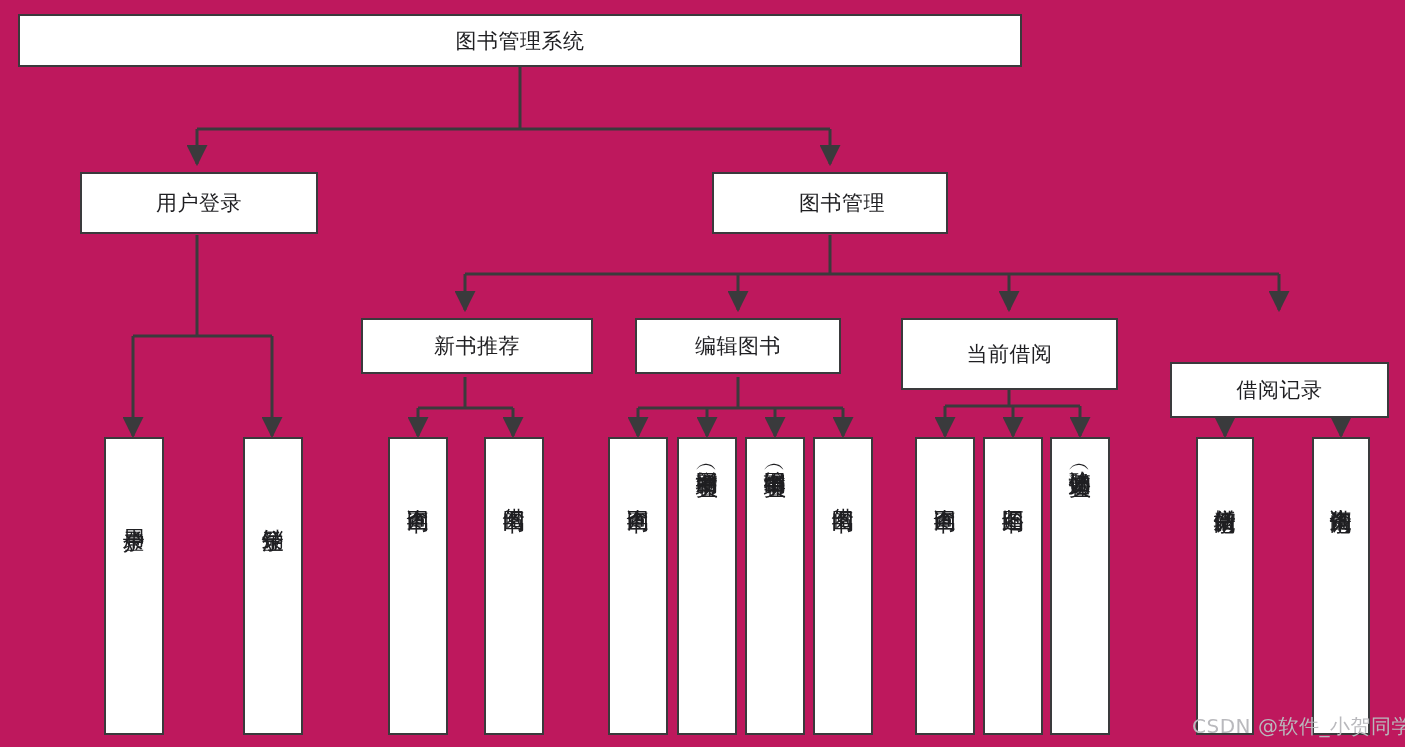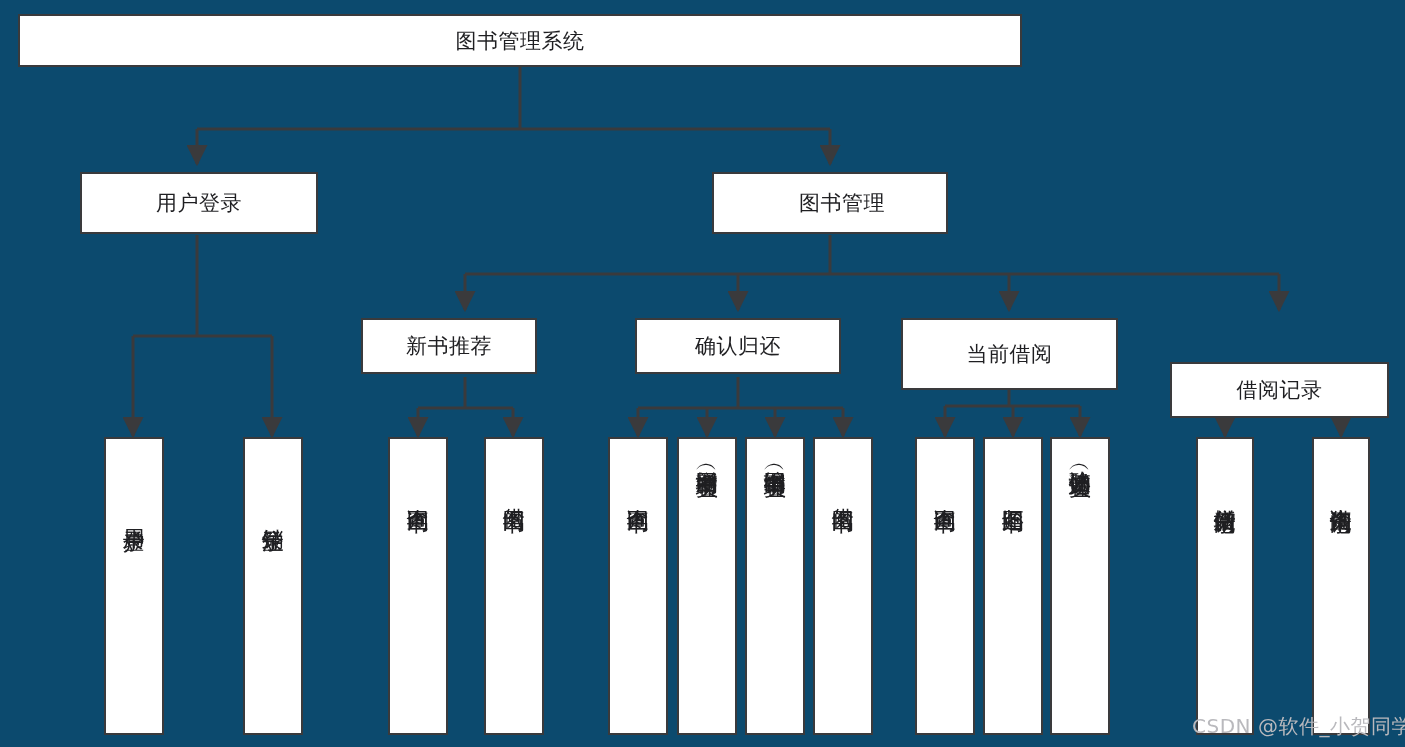--- a/index.html
+++ b/index.html
@@ -7,21 +7,21 @@
     padding: 0;
     background: #ffffff;
   }
   body {
     font-family: "DejaVu Sans", "Liberation Sans", sans-serif;
   }
   #canvas {
     position: relative;
     width: 1405px;
     height: 747px;
-    background: #0c4a6e;
+    background: #be185d;
     overflow: hidden;
   }
   svg#wires {
     position: absolute;
     left: 0;
     top: 0;
     width: 1405px;
     height: 747px;
     pointer-events: none;
   }
@@ -118,22 +118,22 @@
       <path d="M 1225 406 L 1225 436" marker-end="url(#arrow)"></path>
       <path d="M 1341 406 L 1341 436" marker-end="url(#arrow)"></path>
     </g>
   </svg>
 
   <div class="node horiz" style="left:18px; top:14px; width:1004px; height:53px;">图书管理系统</div>
 
   <div class="node horiz" style="left:80px; top:172px; width:238px; height:62px;">用户登录</div>
   <div class="node horiz" style="left:712px; top:172px; width:236px; height:62px;padding-left:24px;">图书管理</div>
 
-  <div class="node horiz" style="left:361px; top:318px; width:176px; height:56px;">新书推荐</div>
-  <div class="node horiz" style="left:635px; top:318px; width:206px; height:56px;">确认归还</div>
+  <div class="node horiz" style="left:361px; top:318px; width:232px; height:56px;">新书推荐</div>
+  <div class="node horiz" style="left:635px; top:318px; width:206px; height:56px;">编辑图书</div>
   <div class="node horiz" style="left:901px; top:318px; width:217px; height:72px;">当前借阅</div>
   <div class="node horiz" style="left:1170px; top:318px; width:219px; height:56px;margin-top:44px;">借阅记录</div>
 
   <div class="node vert mid" style="left:104px; top:437px; width:60px; height:298px;">
     <span class="vtext">用户登录</span>
   </div>
   <div class="node vert mid" style="left:243px; top:437px; width:60px; height:298px;">
     <span class="vtext">注销登录</span>
   </div>
 

